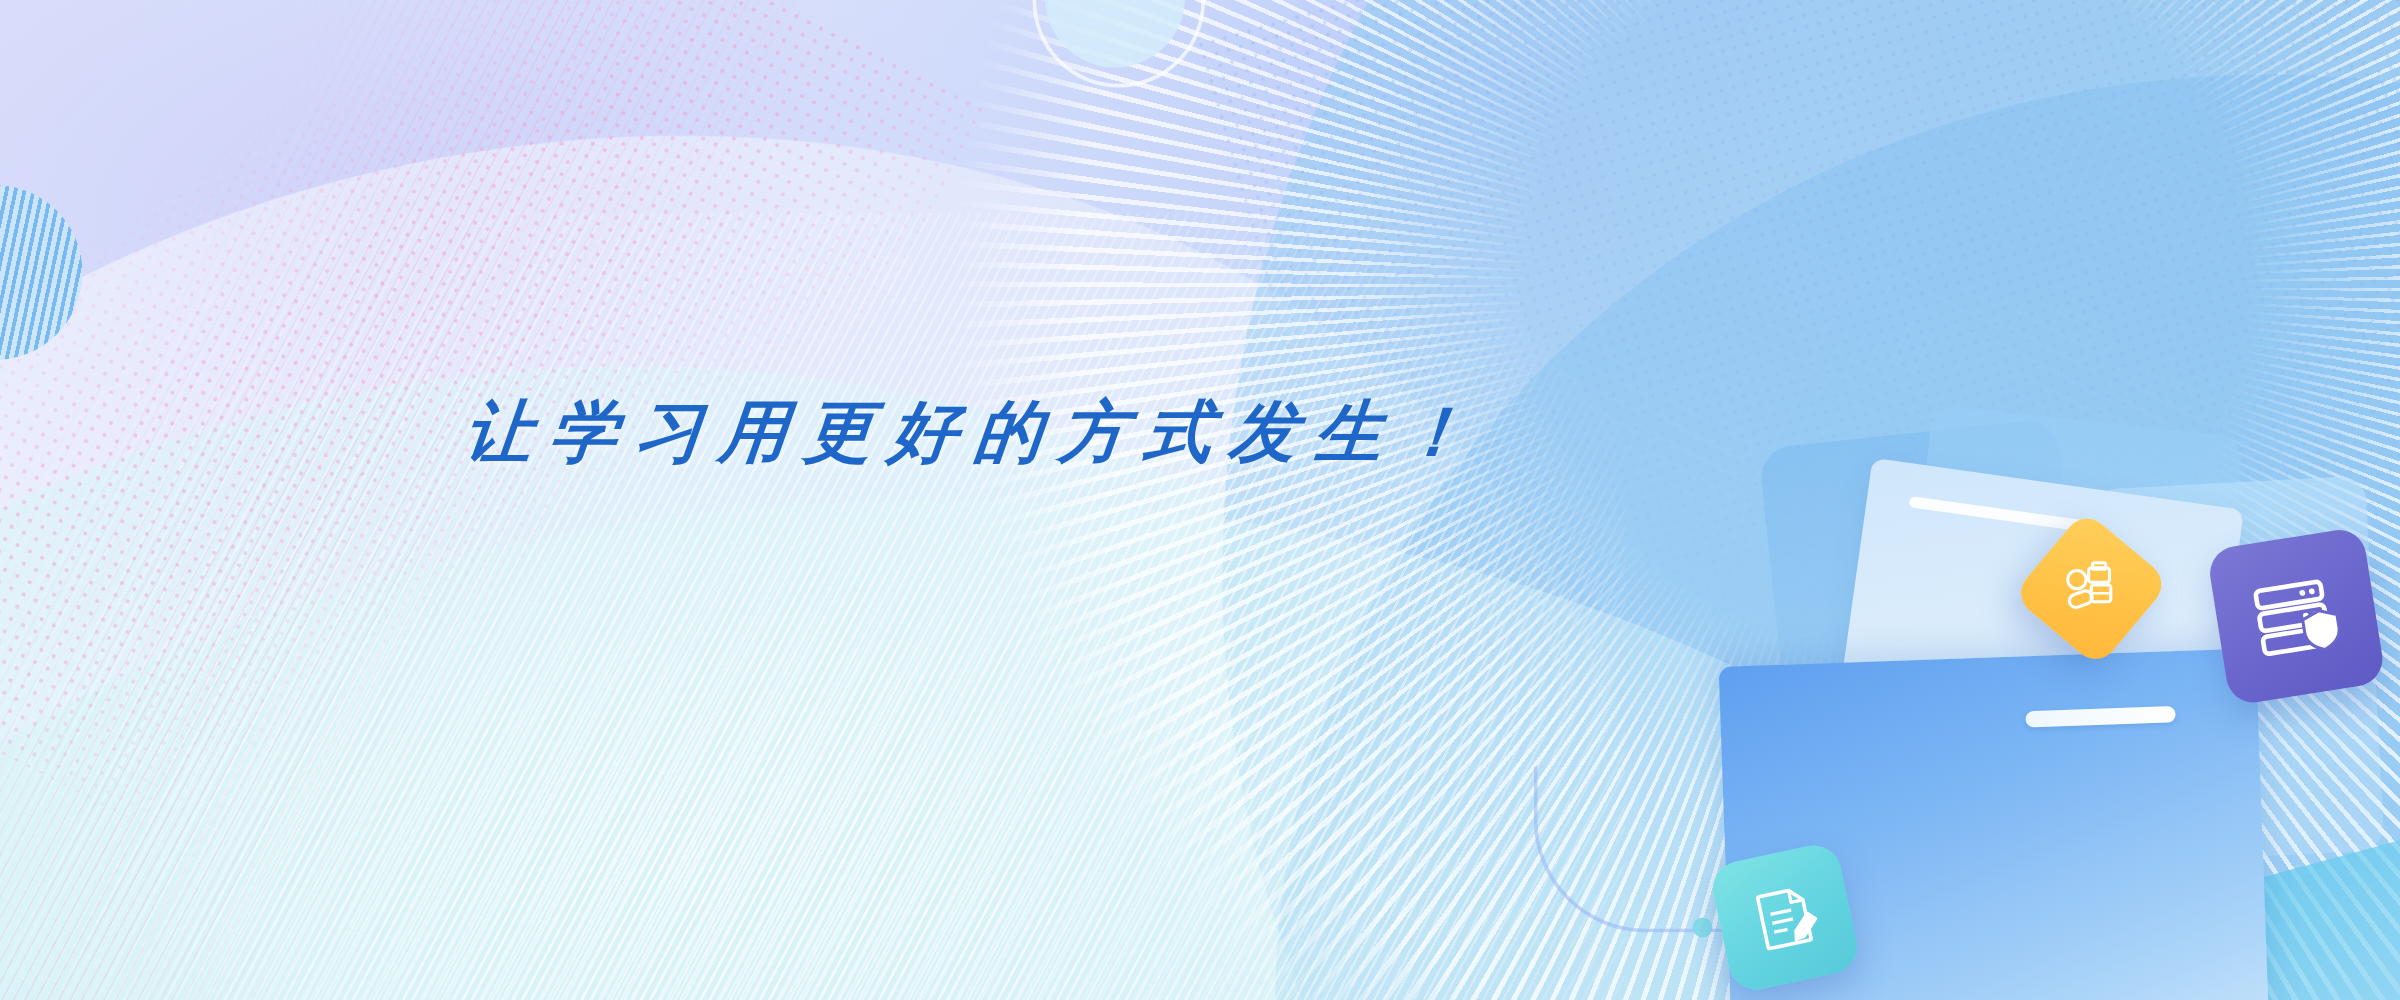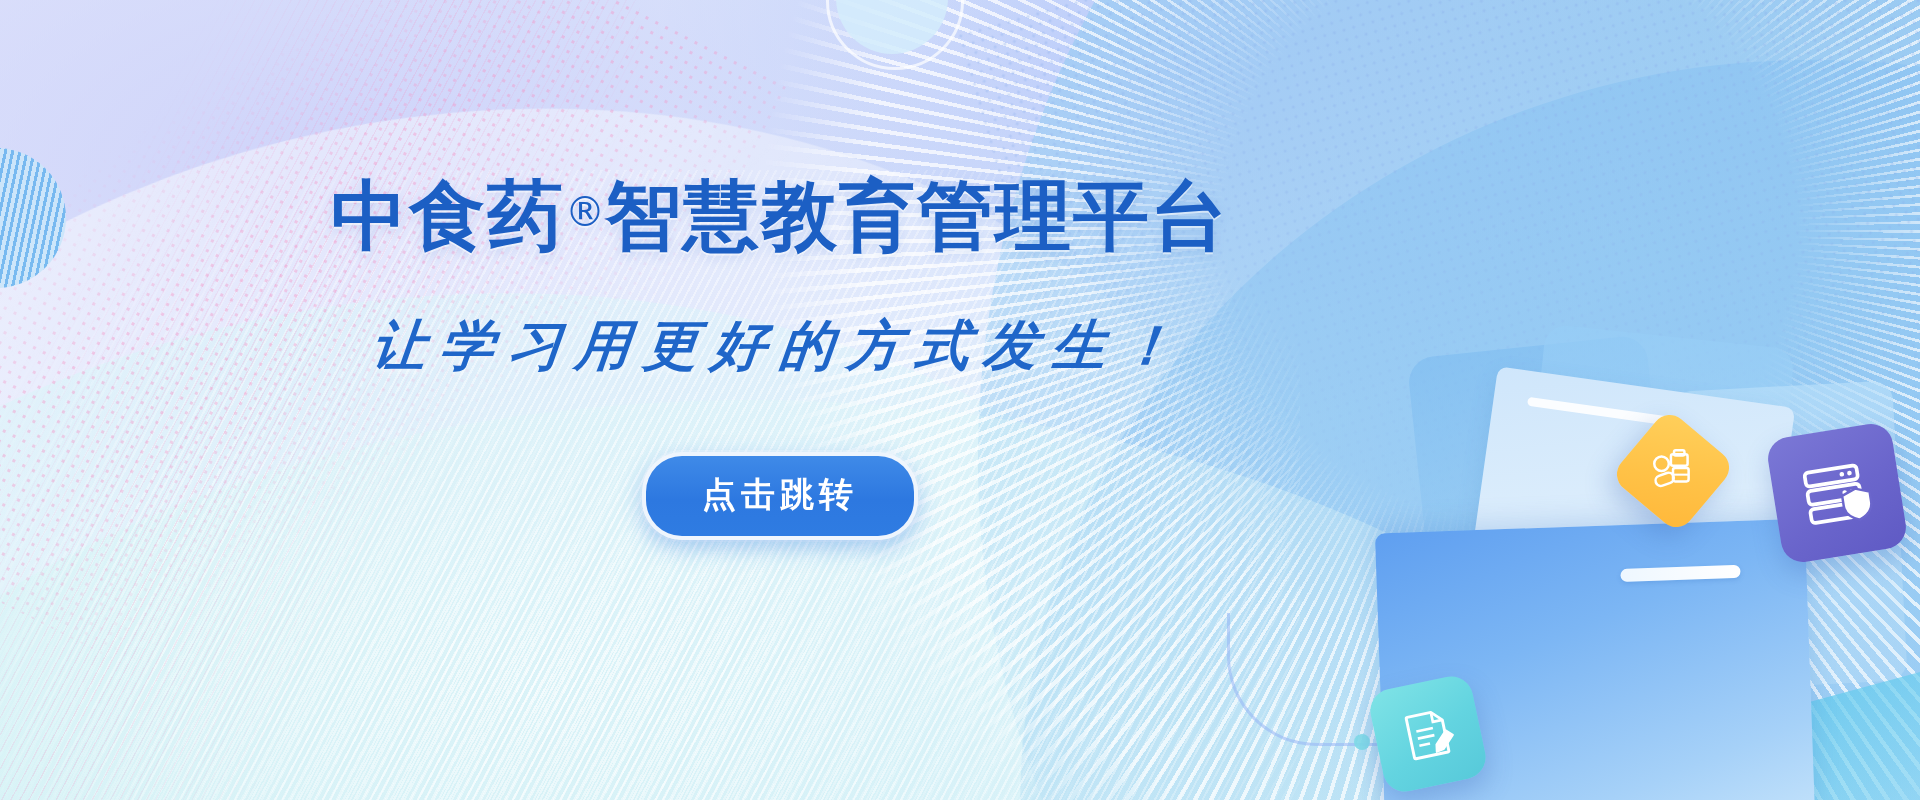--- a/index.html
+++ b/index.html
@@ -325,21 +325,17 @@
           <circle cx="34" cy="24.5" r="1.5" fill="#fff"></circle>
         <circle cx="29" cy="36.5" r="1.5" fill="#fff"></circle>
           <circle cx="34" cy="36.5" r="1.5" fill="#fff"></circle>
         <path d="M36 23 l9 3.4 v6.6 c0 5.4 -4.2 8.6 -9 10.4 c-4.8 -1.8 -9 -5 -9 -10.4 v-6.6 z" fill="#fff" stroke="#6b66cc" stroke-width="1.6" stroke-linejoin="round"></path>
       </svg>
     </div>
   </div>
 
   <div class="content">
 
-    <div class="title"><span>中食药</span><span class="reg">®</span><span>智慧教育管理平台</span></div>
 
     <div class="subtitle">让学习用更好的方式发生！</div>
 
-    <div class="cta-wrap">
-      <button class="cta">点击跳转</button>
-    </div>
   </div>
 </div>
 
 </body></html>

